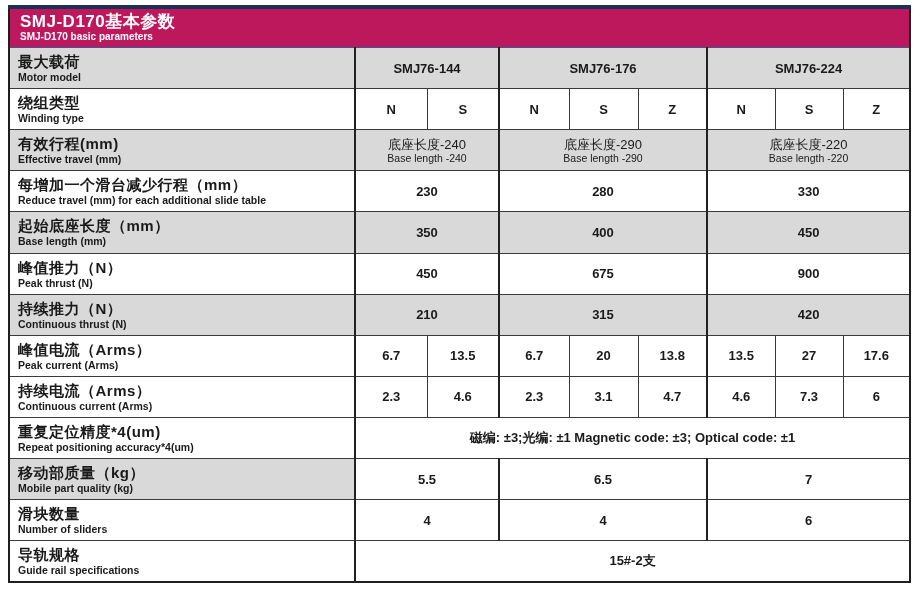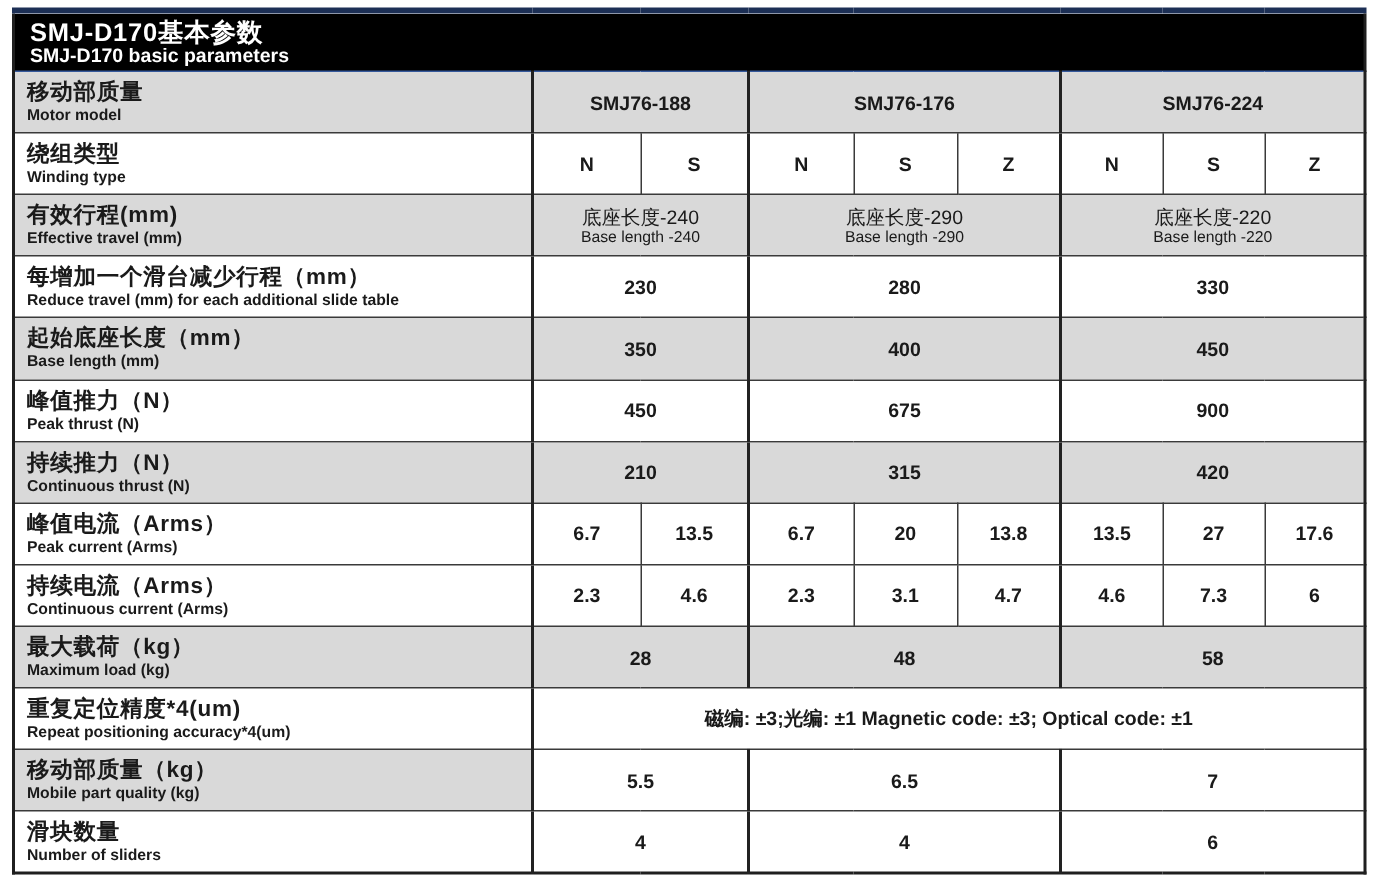--- a/index.html
+++ b/index.html
@@ -3,24 +3,24 @@
 <meta charset="utf-8">
 <style>
   html,body{margin:0;padding:0;background:#ffffff;}
   body{width:923px;height:594px;position:relative;overflow:hidden;
        font-family:"Liberation Sans","DejaVu Sans",sans-serif;color:#1a1a1a;}
   .sheet{position:absolute;left:8px;top:5px;}
   table.spec{border-collapse:collapse;table-layout:fixed;width:901px;height:578px;
        border:2px solid #1f1f1f;border-top:4px solid #1c2f55;}
   td{border:1px solid #3a3a3a;vertical-align:middle;overflow:hidden;}
   
-  td.hdr{background:#000000;color:#ffffff;text-align:left;padding:3px 0 4px 10px;
+  td.hdr{background:#be185d;color:#ffffff;text-align:left;padding:3px 0 4px 10px;
        border:1px solid #35599c;}
   .hdr-cn{font-size:17px;font-weight:bold;line-height:19px;letter-spacing:0.5px;}
-  .hdr-en{font-size:13px;font-weight:bold;line-height:12px;}
+  .hdr-en{font-size:10px;font-weight:bold;line-height:12px;}
   
   td.lab{text-align:left;padding:2px 6px 2px 8px;border-right:2px solid #222;}
   .lab-cn{font-size:15px;font-weight:bold;line-height:18px;letter-spacing:0.5px;
        white-space:nowrap;}
   .lab-en{font-size:10.5px;font-weight:bold;line-height:12px;white-space:nowrap;}
   
   td.val{text-align:center;font-size:13px;font-weight:bold;padding:1px 2px;}
   .val-cn{font-size:13px;font-weight:normal;line-height:15px;}
   .val-en{font-size:10.5px;font-weight:normal;line-height:12px;}
   td.shaded{background:#d9d9d9;}
@@ -52,24 +52,24 @@
       <tr class="hrow">
         <td class="hdr" colspan="9">
           <div class="hdr-cn">SMJ-D170基本参数</div>
           <div class="hdr-en">SMJ-D170 basic parameters</div>
         </td>
       </tr>
     </thead>
     <tbody id="rows">
         <tr class="brow">
           <td class="lab shaded">
-            <div class="lab-cn">移动部质量</div>
+            <div class="lab-cn">最大载荷</div>
             <div class="lab-en">Motor model</div>
           </td>
-          <td class="val shaded" colspan="2">SMJ76-188</td>
+          <td class="val shaded" colspan="2">SMJ76-144</td>
           <td class="val shaded gs" colspan="3">SMJ76-176</td>
           <td class="val shaded gs" colspan="3">SMJ76-224</td>
         </tr>
         <tr class="brow">
           <td class="lab">
             <div class="lab-cn">绕组类型</div>
             <div class="lab-en">Winding type</div>
           </td>
           <td class="val" colspan="1">N</td>
           <td class="val" colspan="1">S</td>
@@ -156,29 +156,20 @@
           <td class="val" colspan="1">2.3</td>
           <td class="val" colspan="1">4.6</td>
           <td class="val gs" colspan="1">2.3</td>
           <td class="val" colspan="1">3.1</td>
           <td class="val" colspan="1">4.7</td>
           <td class="val gs" colspan="1">4.6</td>
           <td class="val" colspan="1">7.3</td>
           <td class="val" colspan="1">6</td>
         </tr>
         <tr class="brow">
-          <td class="lab shaded">
-            <div class="lab-cn">最大载荷（kg）</div>
-            <div class="lab-en">Maximum load (kg)</div>
-          </td>
-          <td class="val shaded" colspan="2">28</td>
-          <td class="val shaded gs" colspan="3">48</td>
-          <td class="val shaded gs" colspan="3">58</td>
-        </tr>
-        <tr class="brow">
           <td class="lab">
             <div class="lab-cn">重复定位精度*4(um)</div>
             <div class="lab-en">Repeat positioning accuracy*4(um)</div>
           </td>
           <td class="val" colspan="8">磁编: ±3;光编: ±1   Magnetic code: ±3; Optical code: ±1</td>
         </tr>
         <tr class="brow">
           <td class="lab shaded">
             <div class="lab-cn">移动部质量（kg）</div>
             <div class="lab-en">Mobile part quality (kg)</div>
@@ -188,18 +179,25 @@
           <td class="val gs" colspan="3">7</td>
         </tr>
         <tr class="brow">
           <td class="lab">
             <div class="lab-cn">滑块数量</div>
             <div class="lab-en">Number of sliders</div>
           </td>
           <td class="val" colspan="2">4</td>
           <td class="val gs" colspan="3">4</td>
           <td class="val gs" colspan="3">6</td>
+        </tr>
+        <tr class="brow">
+          <td class="lab">
+            <div class="lab-cn">导轨规格</div>
+            <div class="lab-en">Guide rail specifications</div>
+          </td>
+          <td class="val" colspan="8">15#-2支</td>
         </tr>
       </tbody>
   </table>
 </div>
 
 <div class="footer-cut">技术规格</div>
 
 </body></html>

